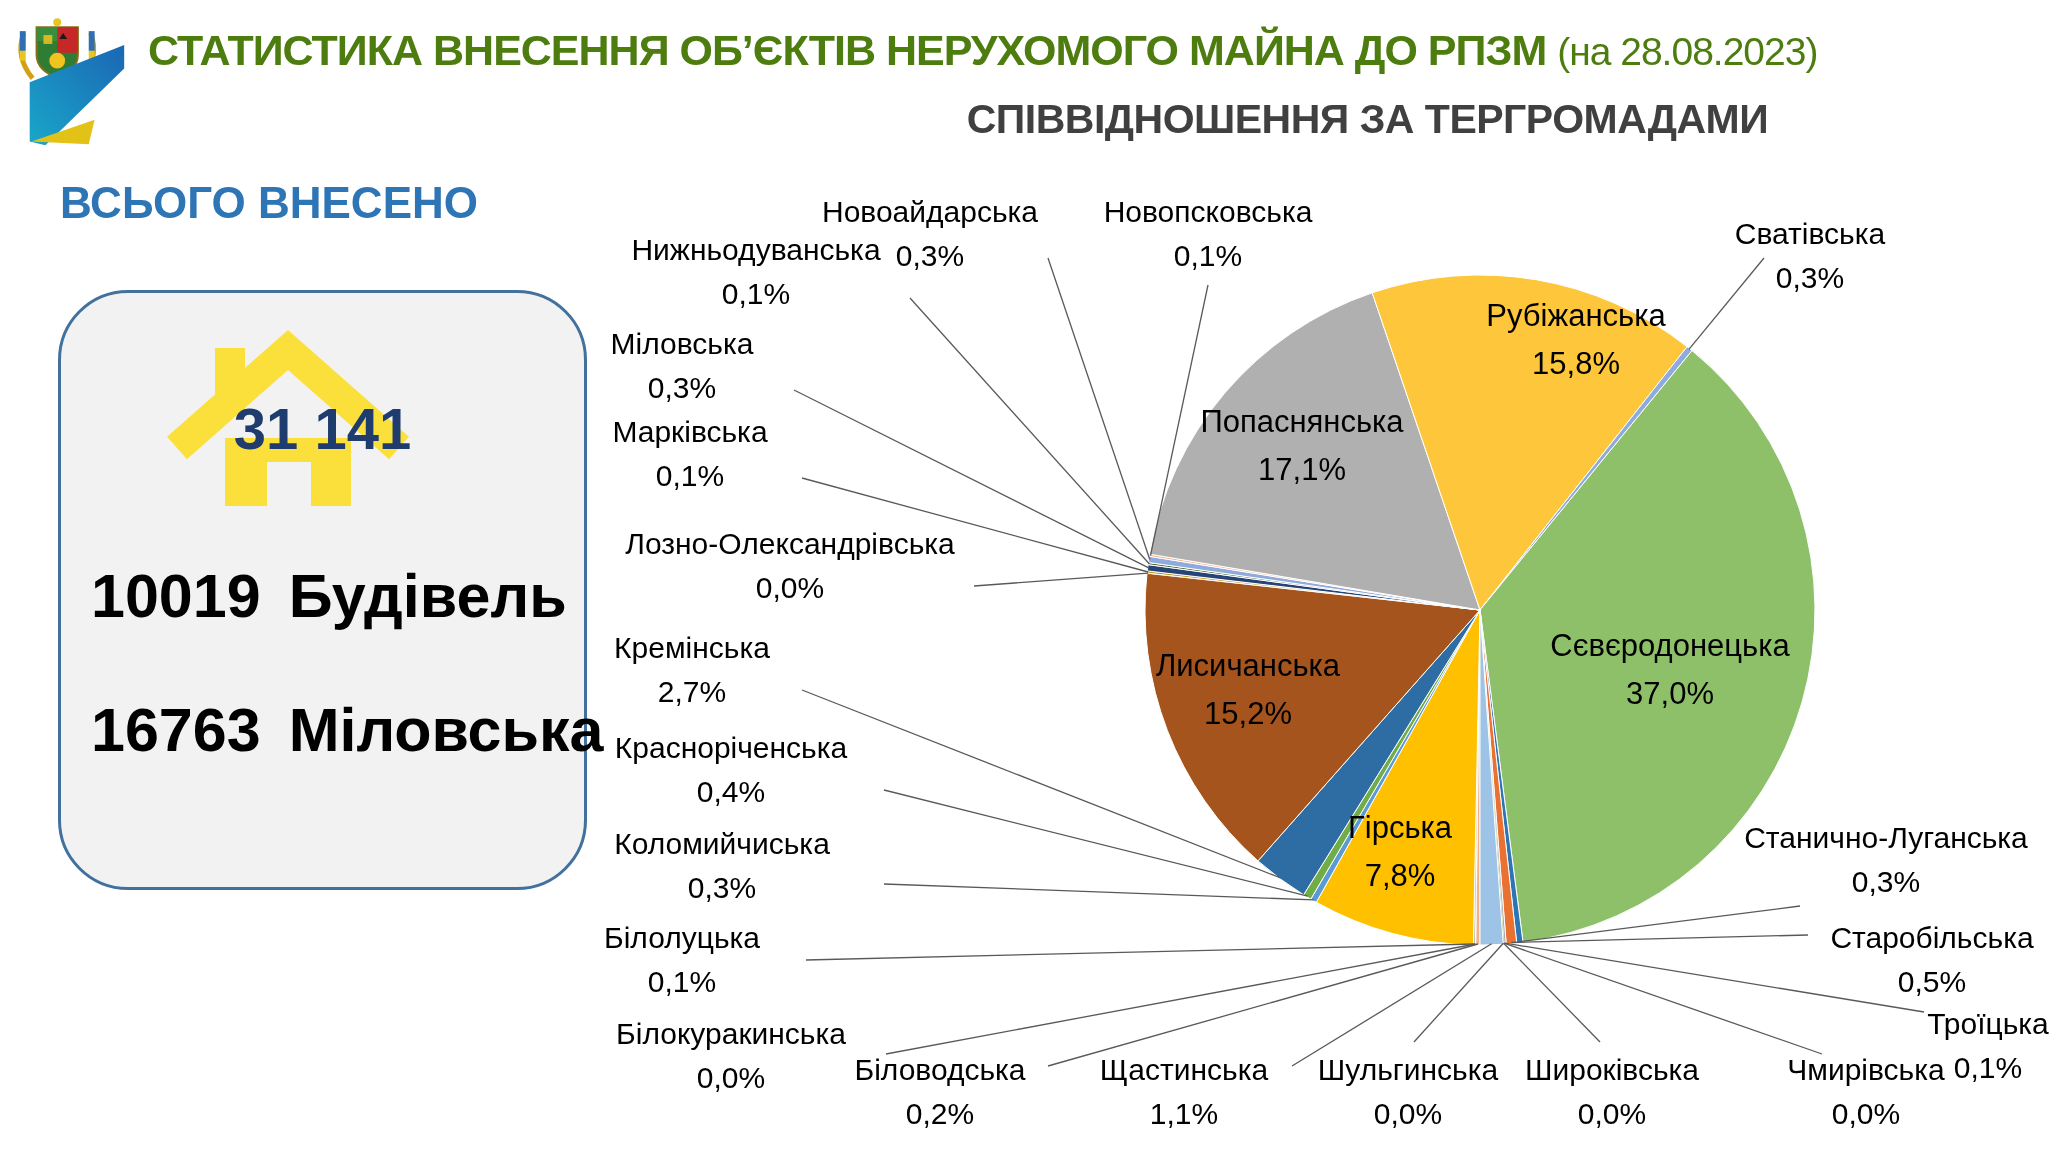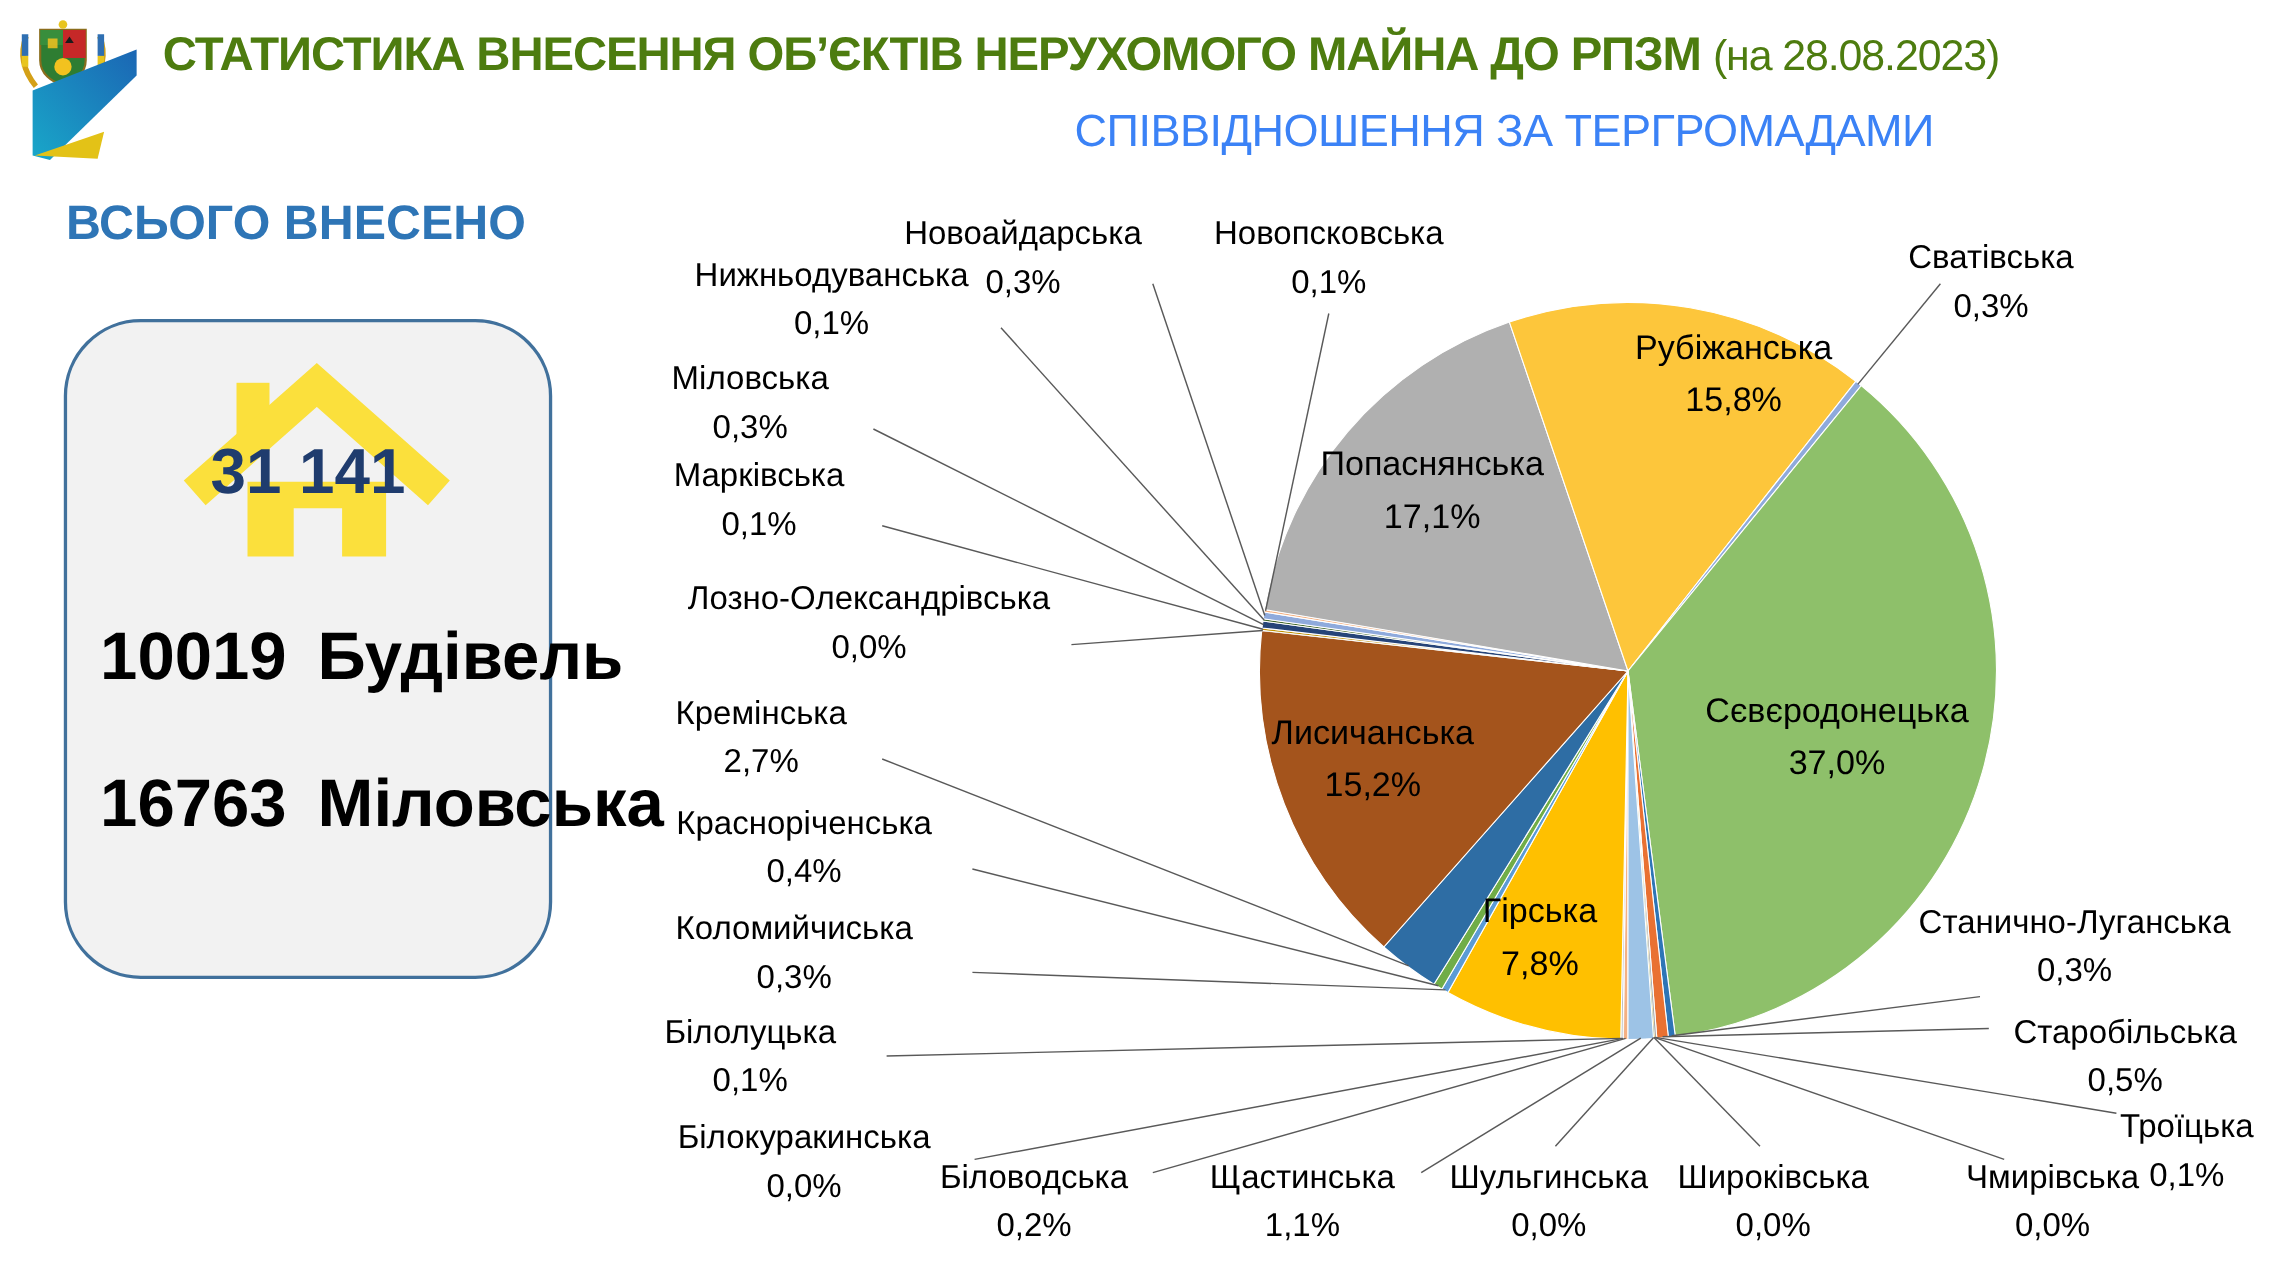--- a/index.html
+++ b/index.html
@@ -5,24 +5,24 @@
   html,body{margin:0;padding:0;}
   body{
     width:2067px;height:1154px;position:relative;overflow:hidden;
     background:#ffffff;font-family:"Liberation Sans", sans-serif;color:#000;
   }
   .abs{position:absolute;}
   
   #logo{left:8px;top:4px;width:128px;height:200px;}
   #title-line{left:148px;top:26px;white-space:nowrap;font-weight:bold;font-size:43px;letter-spacing:-1px;color:#4d7c0f;}
   #title-line .date{font-weight:normal;font-size:39px;letter-spacing:-1px;}
-  #subtitle{left:915px;top:96px;width:905px;text-align:center;font-weight:normal;font-size:41px;color:#3b82f6;letter-spacing:-0.5px;}
+  #subtitle{left:915px;top:96px;width:905px;text-align:center;font-weight:bold;font-size:41px;color:#404040;letter-spacing:-0.5px;}
   
   #summary-heading{left:60px;top:178px;width:480px;font-weight:bold;font-size:44px;color:#2E75B6;}
-  #summary-card{left:58px;top:290px;width:444px;height:600px;background:#F2F2F2;border:3px solid #41719C;border-radius:70px;box-sizing:border-box;}
+  #summary-card{left:58px;top:290px;width:529px;height:600px;background:#F2F2F2;border:3px solid #41719C;border-radius:70px;box-sizing:border-box;}
   #house-svg{left:102px;top:26px;width:250px;height:192px;}
   #total-number{left:0;top:102px;width:100%;text-align:center;font-weight:bold;font-size:58px;color:#1F3C6E;}
   .stat-row{left:30px;width:420px;white-space:nowrap;font-weight:bold;font-size:61px;color:#000000;}
   .stat-row .v{margin-right:28px;}
   #stat-0{top:268px;}
   #stat-1{top:402px;}
   
   #chart-svg{left:0;top:0;width:2067px;height:1154px;}
   .slice-label{font-family:"Liberation Sans", sans-serif;}
 </style>

